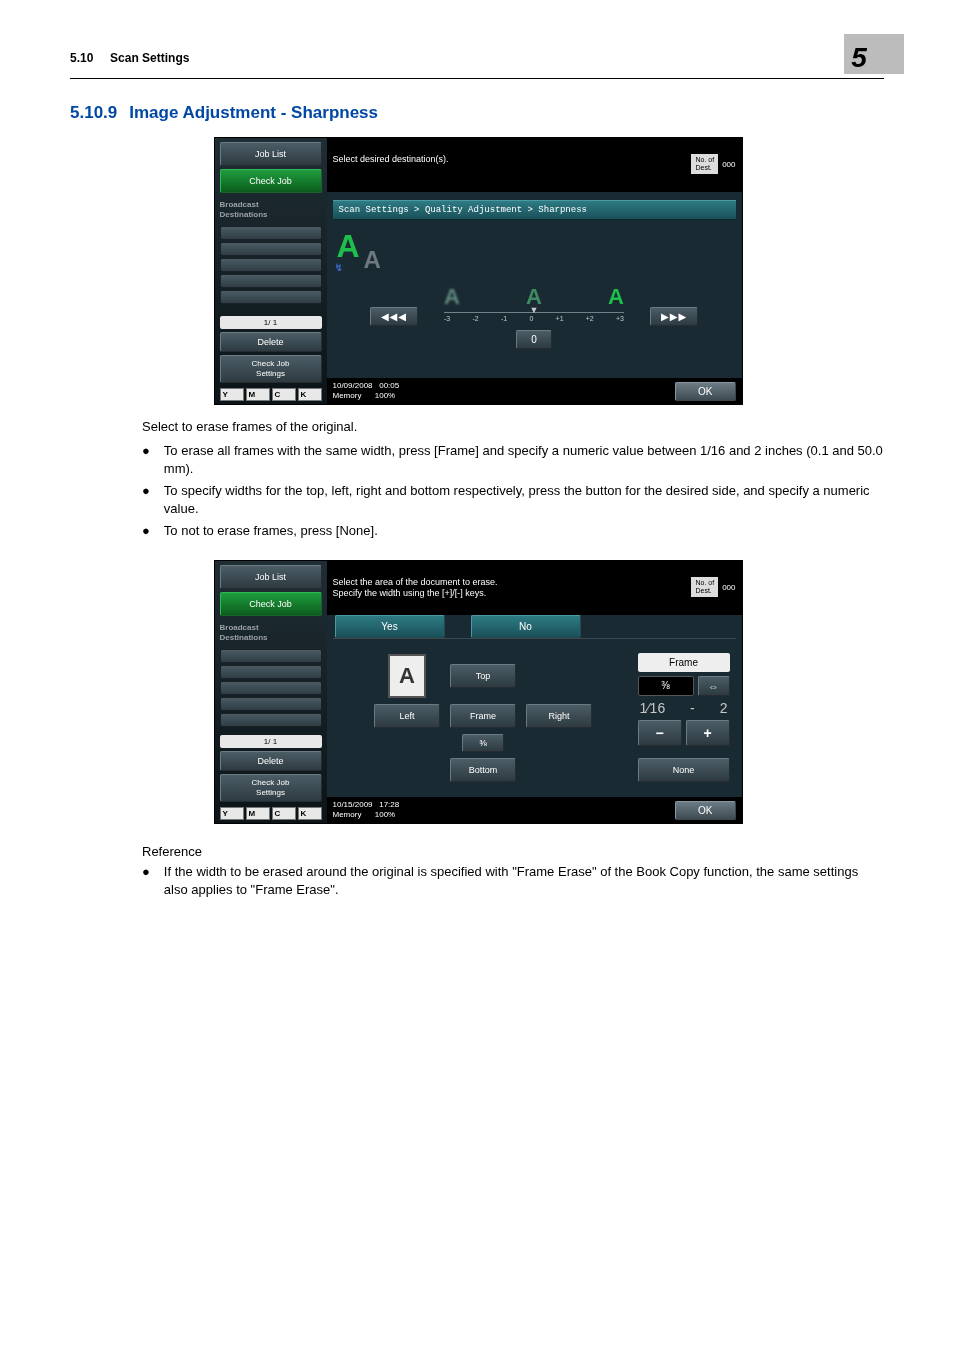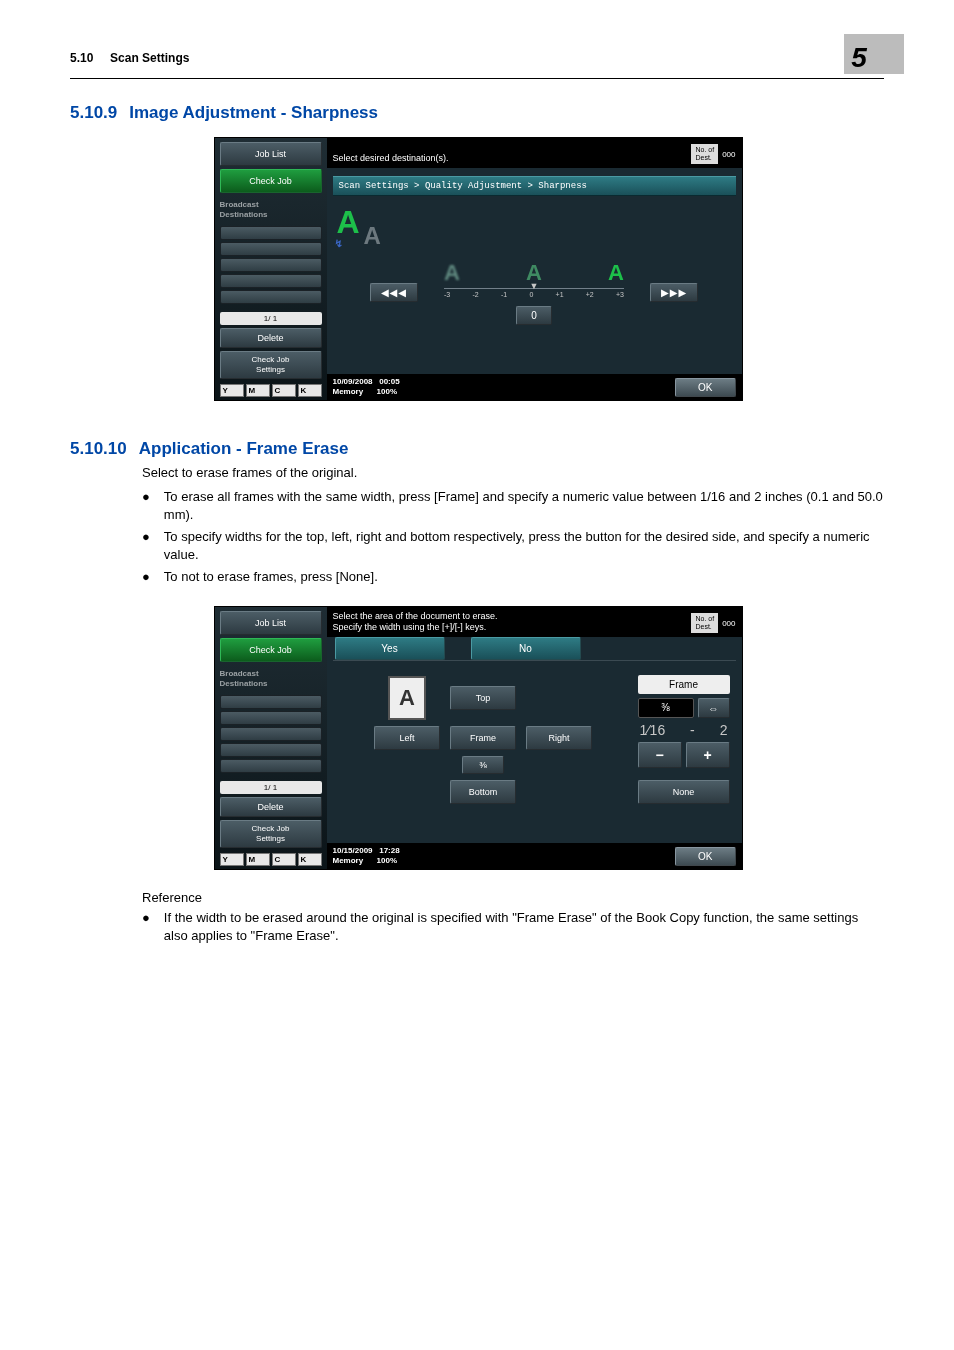--- a/index.html
+++ b/index.html
@@ -184,24 +184,24 @@
   }
   .mfp-right {
     flex: 1;
     background: #1a2a32;
     display: flex;
     flex-direction: column;
   }
   .mfp-topbar {
     background: #000;
     color: #fff;
-    padding: 4px 6px;
+    padding: 16px 6px;
     display: flex;
     justify-content: space-between;
-    align-items: flex-end;
+    align-items: flex-start;
     min-height: 22px;
   }
   .mfp-topbar .msg { font-size: 9px; line-height: 11px; }
   .dest-indicator {
     display: flex;
     align-items: center;
     gap: 4px;
     font-size: 8px;
   }
   .dest-box {
@@ -228,21 +228,21 @@
     min-height: 140px;
   }
   .mfp-footer {
     background: #000;
     color: #fff;
     display: flex;
     justify-content: space-between;
     align-items: center;
     padding: 3px 6px;
   }
-  .mfp-footer .stamp { font-size: 8px; line-height: 10px; font-weight: bold; }
+  .mfp-footer .stamp { font-size: 8px; line-height: 10px; }
   .ok-btn {
     background: linear-gradient(#6c7c84, #3d4a51);
     color: #fff;
     padding: 3px 22px;
     border: 1px outset #8896a0;
     border-radius: 2px;
     font-size: 10px;
   }
   
   .sharp-preview {
@@ -552,24 +552,20 @@
           <div class="stamp">
             <span>10/09/2008</span>&nbsp;&nbsp;&nbsp;<span>00:05</span><br>
             <span>Memory</span>&nbsp;&nbsp;&nbsp;&nbsp;&nbsp;&nbsp;<span>100%</span>
           </div>
           <div class="ok-btn">OK</div>
         </div>
       </div>
     </div>
   </div>
 
-  <div class="section-heading">
-    <span>5.10.10</span>
-    <span>Application - Frame Erase</span>
-  </div>
   <div class="body-text">Select to erase frames of the original.</div>
 
   <div class="bullet-list">
     <div class="bullet-row">
       <div class="bullet-dot">●</div>
       <div class="bullet-text">To erase all frames with the same width, press [Frame] and specify a numeric value between 1/16 and 2 inches (0.1 and 50.0 mm).</div>
     </div>
     <div class="bullet-row">
       <div class="bullet-dot">●</div>
       <div class="bullet-text">To specify widths for the top, left, right and bottom respectively, press the button for the desired side, and specify a numeric value.</div>

